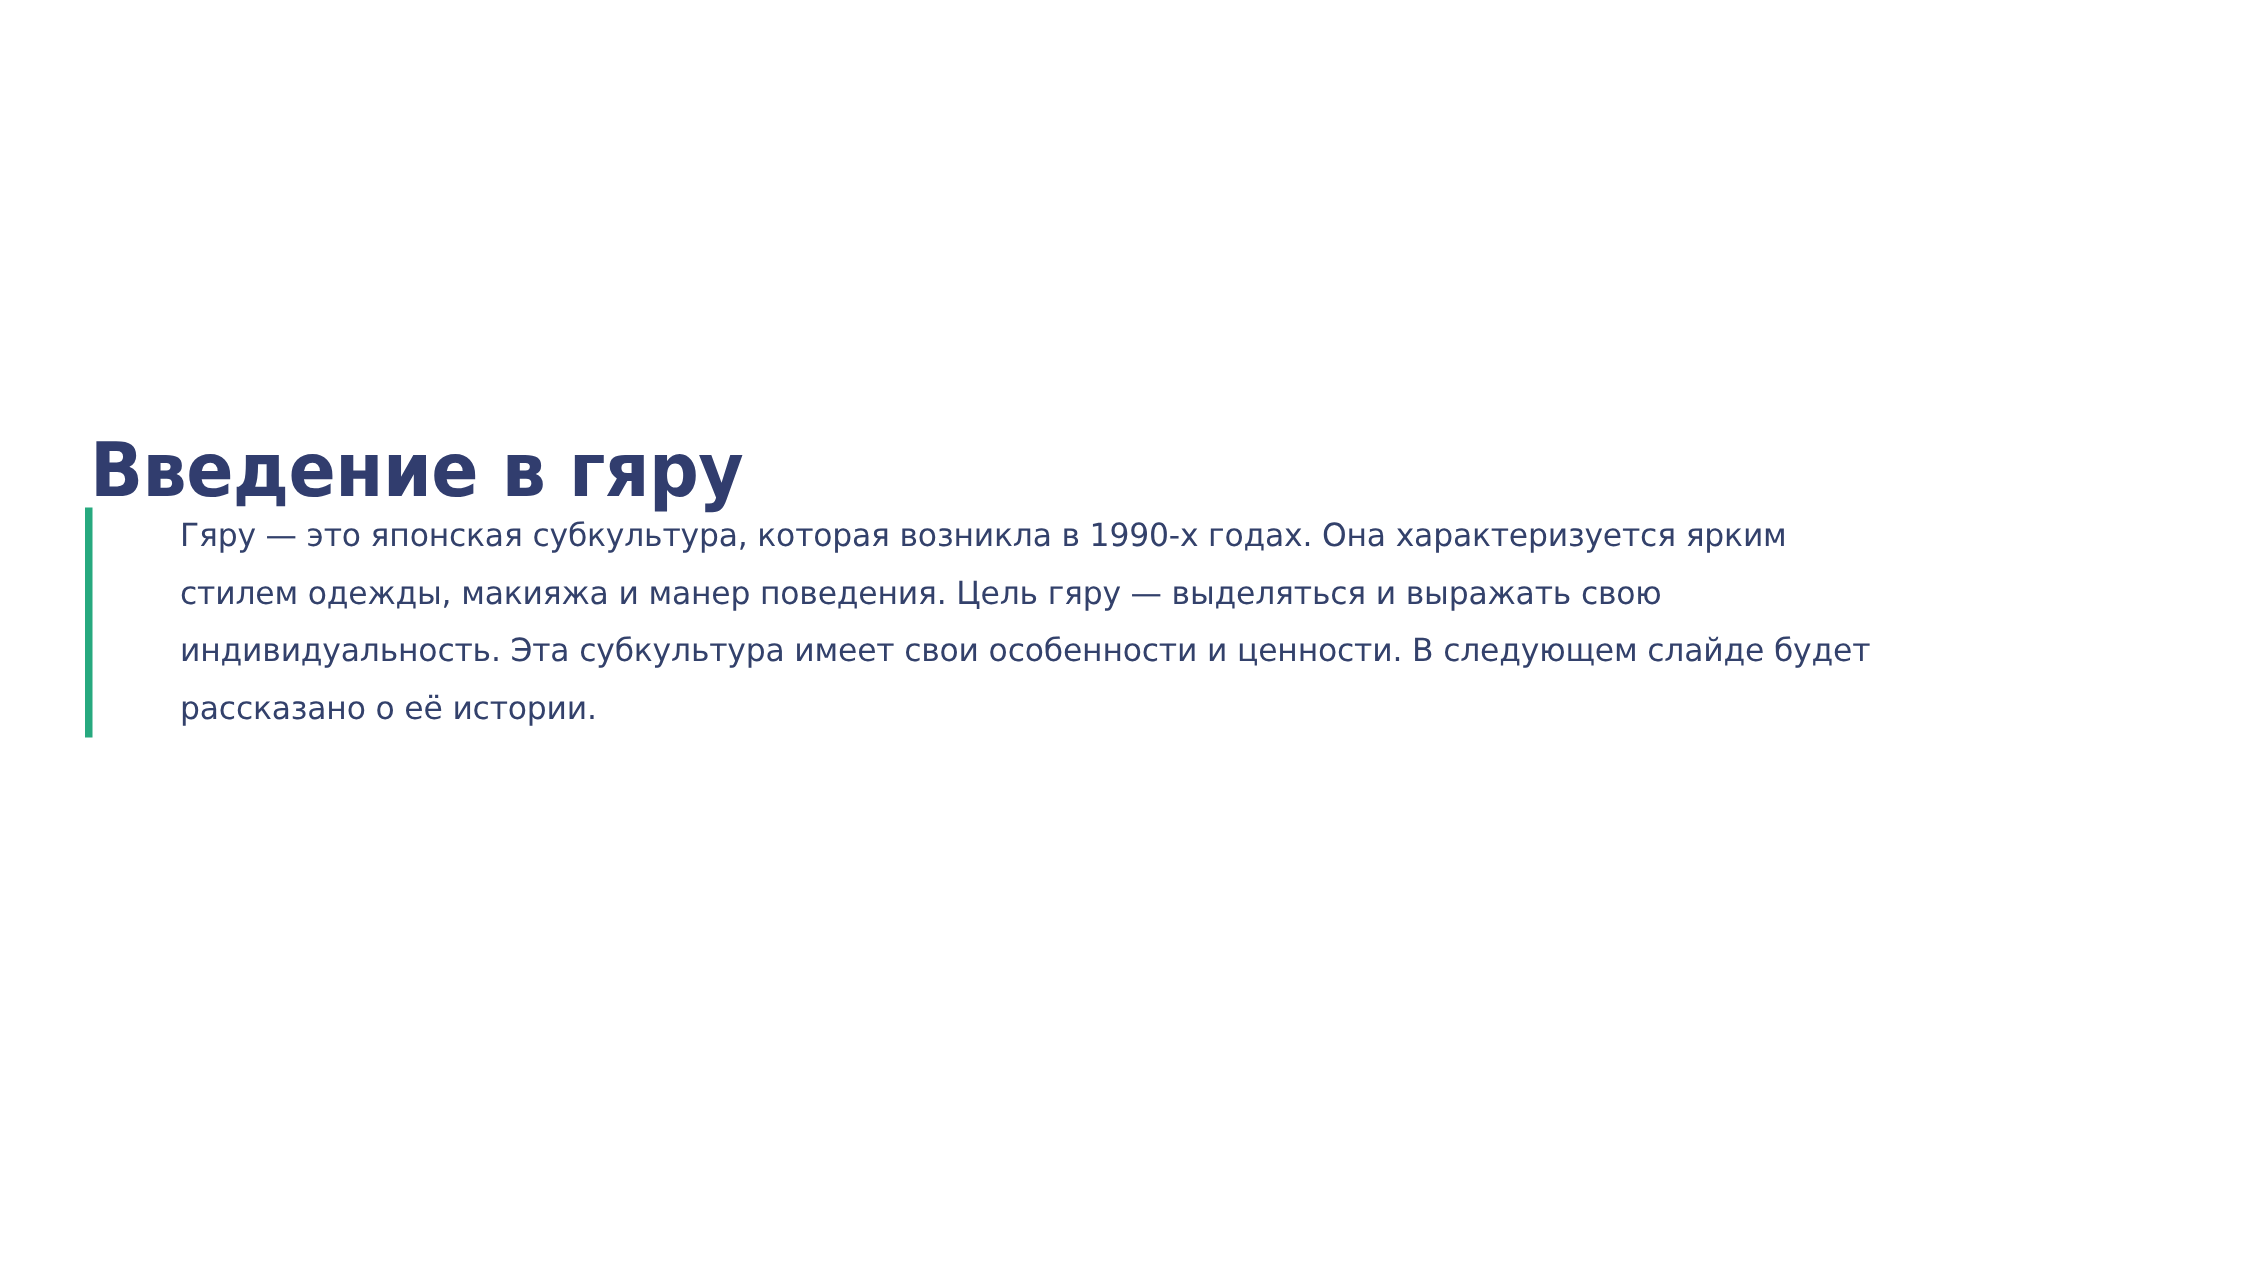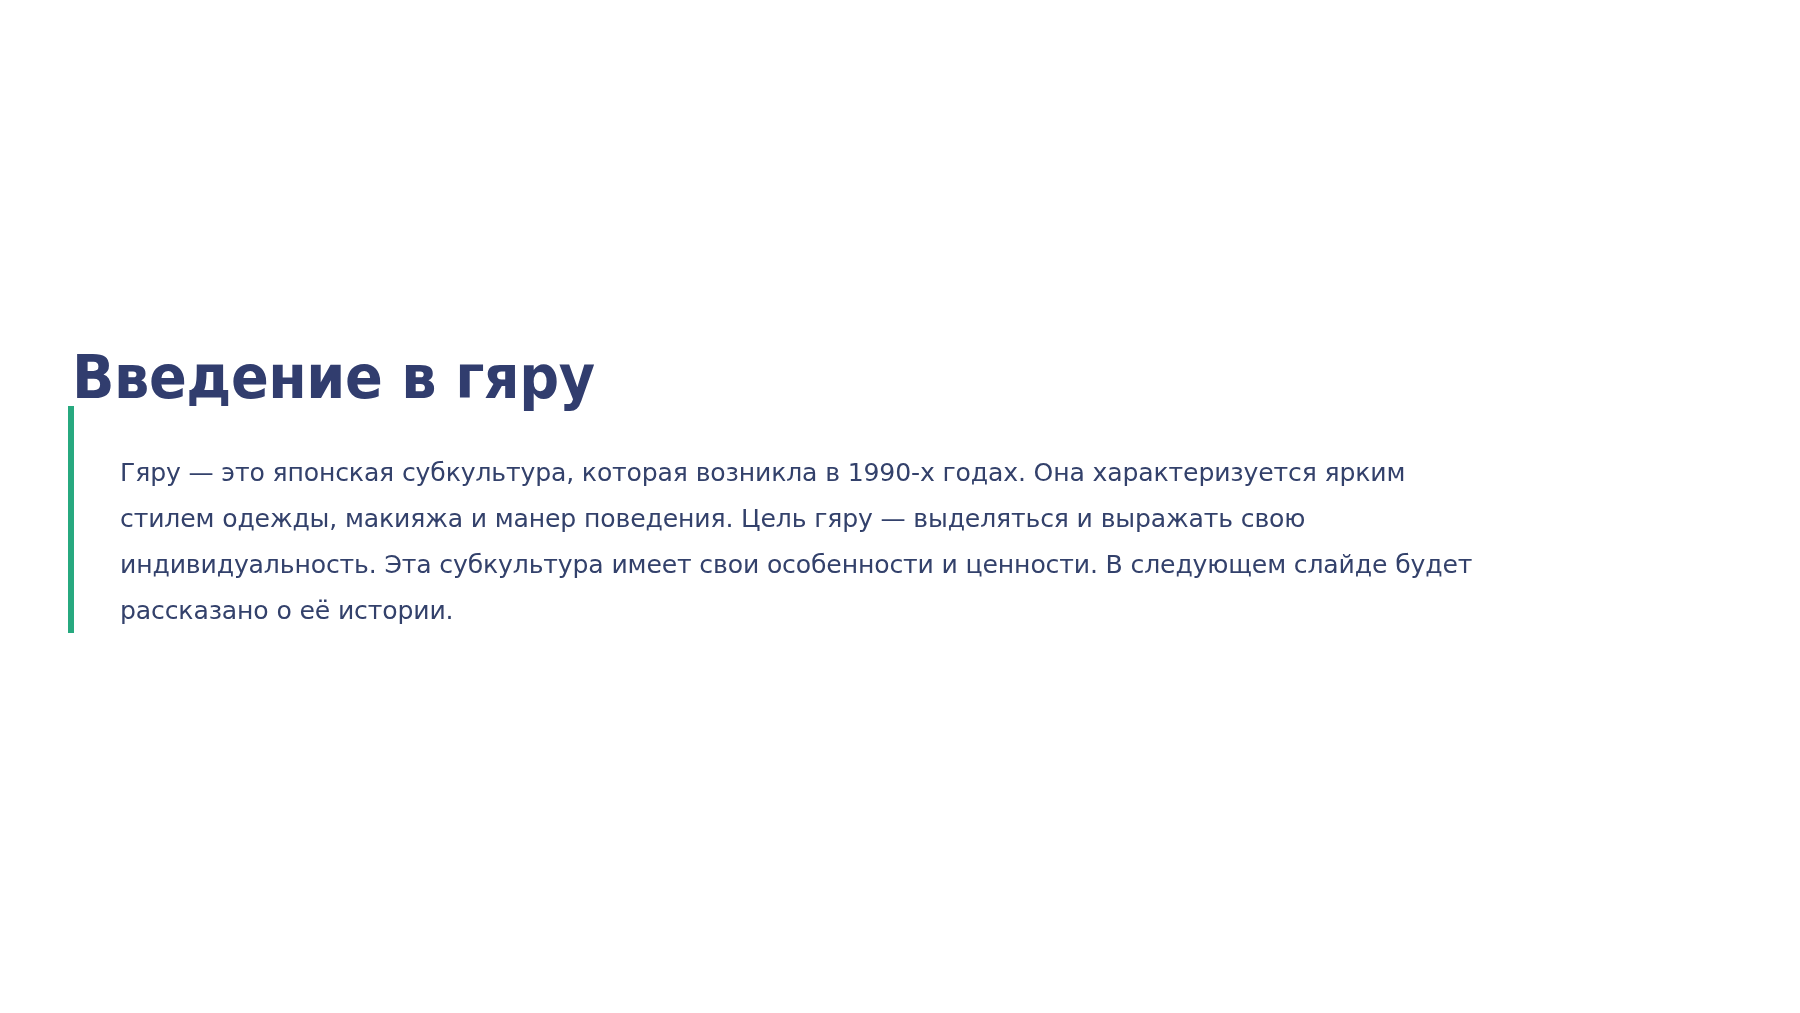--- a/index.html
+++ b/index.html
@@ -52,22 +52,21 @@
   #accent-bar {
     flex: 0 0 auto;
     width: 6px;
     min-height: 182px;
     background: #27a97f;
     border-radius: 0px;
   }
 
   #body-text-wrap {
     flex: 1 1 auto;
-    padding-left: 46px;
-    margin-top: 43px;
+    padding-left: 70px;
   }
 
   #body-text {
     font-family: "DejaVu Sans", "Liberation Sans", sans-serif;
     font-size: 25.5px;
     line-height: 46px;
     font-weight: 400;
     color: #33416b;
     letter-spacing: -0.15px;
     margin: 0;

